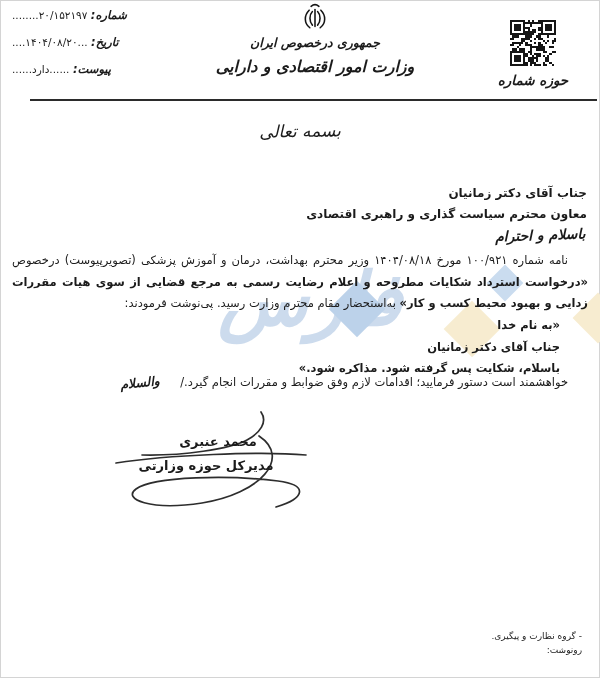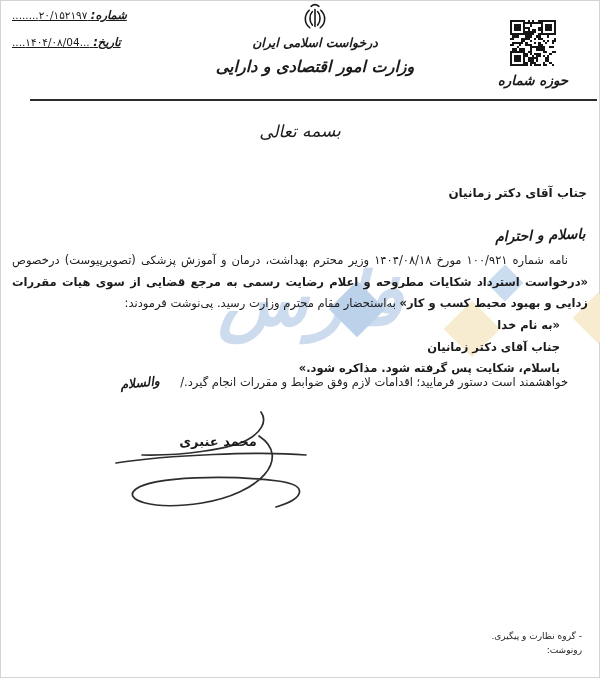--- a/index.html
+++ b/index.html
@@ -16,21 +16,21 @@
   }
   .wm .d{position:absolute;transform:rotate(45deg);}
   .wm .d1{left:337px;top:289px;width:40px;height:40px;background:#bcd2ea;}
   .wm .d2{left:452px;top:309px;width:40px;height:40px;background:#f7ecd0;}
   .wm .d3{left:492px;top:270px;width:26px;height:26px;background:#cadcef;}
   .wm .d4{left:580px;top:300px;width:36px;height:36px;background:#f7ecd0;}
   
   .layer{position:relative;z-index:1;}
   
   .meta{position:absolute;top:8px;left:12px;width:170px;text-align:left;font-size:11px;}
-  .meta .row{margin-bottom:13px;white-space:nowrap;text-decoration:underline;}
+  .meta .row{margin-bottom:13px;white-space:nowrap;}
   .meta .lbl{font-style:italic;font-weight:bold;font-size:11.5px;}
   .meta .val{font-size:10.5px;}
   
   .org{position:absolute;top:3px;left:170px;width:290px;text-align:center;}
   .org .emblem{display:block;margin:0 auto;}
   .org .country{font-size:12.5px;font-style:italic;font-weight:600;margin-top:2px;}
   .org .ministry{font-size:16px;font-style:italic;font-weight:bold;margin-top:7px;}
   
   .qrblock{position:absolute;top:20px;right:28px;width:78px;text-align:center;}
   .qr{position:relative;width:46px;height:46px;margin:0 auto 6px;background:#fff;}
@@ -74,36 +74,40 @@
     <div class="d d4"></div>
   </div>
 
   <div class="meta layer">
     <div class="row">
       <span class="lbl">شماره:</span>
       <span class="val">۲۰/۱۵۲۱۹۷........</span>
     </div>
     <div class="row">
       <span class="lbl">تاریخ:</span>
-      <span class="val">...۱۴۰۴/۰۸/04....</span>
+      <span class="val">...۱۴۰۴/۰۸/۲۰....</span>
+    </div>
+    <div class="row">
+      <span class="lbl">پیوست:</span>
+      <span class="val">......دارد......</span>
     </div>
   </div>
 
   <div class="org layer">
     <svg class="emblem" width="26" height="30" viewBox="0 0 40 46">
       <g fill="none" stroke="#141414" stroke-width="2.4" stroke-linecap="round">
         <path d="M14 5 q6 -5 12 0"></path>
         <path d="M20 10 L20 36"></path>
         <path d="M16 13 C11 18 11 29 16 34"></path>
         <path d="M24 13 C29 18 29 29 24 34"></path>
         <path d="M11 11 C3 19 3 31 12 38"></path>
         <path d="M29 11 C37 19 37 31 28 38"></path>
       </g>
     </svg>
-    <div class="country">درخواست اسلامی ایران</div>
+    <div class="country">جمهوری درخصوص ایران</div>
     <div class="ministry">وزارت امور اقتصادی و دارایی</div>
   </div>
 
   <div class="qrblock layer">
     <div class="qr">
         <i style="left:0.00%;top:0.00%;width:4.76%;height:4.76%"></i>
         <i style="left:4.76%;top:0.00%;width:4.76%;height:4.76%"></i>
         <i style="left:9.52%;top:0.00%;width:4.76%;height:4.76%"></i>
         <i style="left:14.29%;top:0.00%;width:4.76%;height:4.76%"></i>
         <i style="left:19.05%;top:0.00%;width:4.76%;height:4.76%"></i>
@@ -341,20 +345,21 @@
       </div>
     <div class="office">حوزه شماره</div>
   </div>
 
   <div class="rule layer"></div>
 
   <div class="basmala layer">بسمه تعالی</div>
 
   <div class="addressee layer">
     <div>جناب آقای دکتر زمانیان</div>
+    <div>معاون محترم سیاست گذاری و راهبری اقتصادی</div>
   </div>
 
   <div class="salut layer">باسلام و احترام</div>
 
   <p class="bodypar layer"><span>نامه شماره ۱۰۰/۹۲۱ مورخ ۱۴۰۴/۰۸/۱۸ وزیر محترم بهداشت، درمان و آموزش پزشکی (تصویرپیوست) درخصوص </span><span class="b">«درخواست استرداد شکایات مطروحه و اعلام رضایت رسمی به مرجع قضایی از سوی هیات مقررات زدایی و بهبود محیط کسب و کار»</span><span> به‌استحضار مقام محترم وزارت رسید. پی‌نوشت فرمودند:</span></p>
 
   <div class="quote layer">
     <div>«به نام خدا</div>
     <div>جناب آقای دکتر زمانیان</div>
     <div>باسلام، شکایت پس گرفته شود. مذاکره شود.»</div>
@@ -364,20 +369,21 @@
 
   <div class="sig layer">
     <svg viewBox="0 0 214 112">
       <g fill="none" stroke="#1c1c1c" stroke-width="1.7" stroke-linecap="round" opacity="0.92">
         <path d="M153 6 C160 16 152 27 139 34 C122 43 74 50 34 49"></path>
         <path d="M8 57 C60 49 152 45 198 49"></path>
         <path d="M151 30 C184 52 152 88 94 97 C42 105 14 93 28 83 C46 70 122 69 170 75 C200 79 198 92 168 101"></path>
       </g>
     </svg>
     <div class="name">محمد عنبری</div>
+    <div class="title">مدیرکل حوزه وزارتی</div>
   </div>
 
   <div class="footer layer">
     <div>- گروه نظارت و پیگیری.</div>
     <div>رونوشت:</div>
   </div>
 
 </div>
 
 </body></html>

